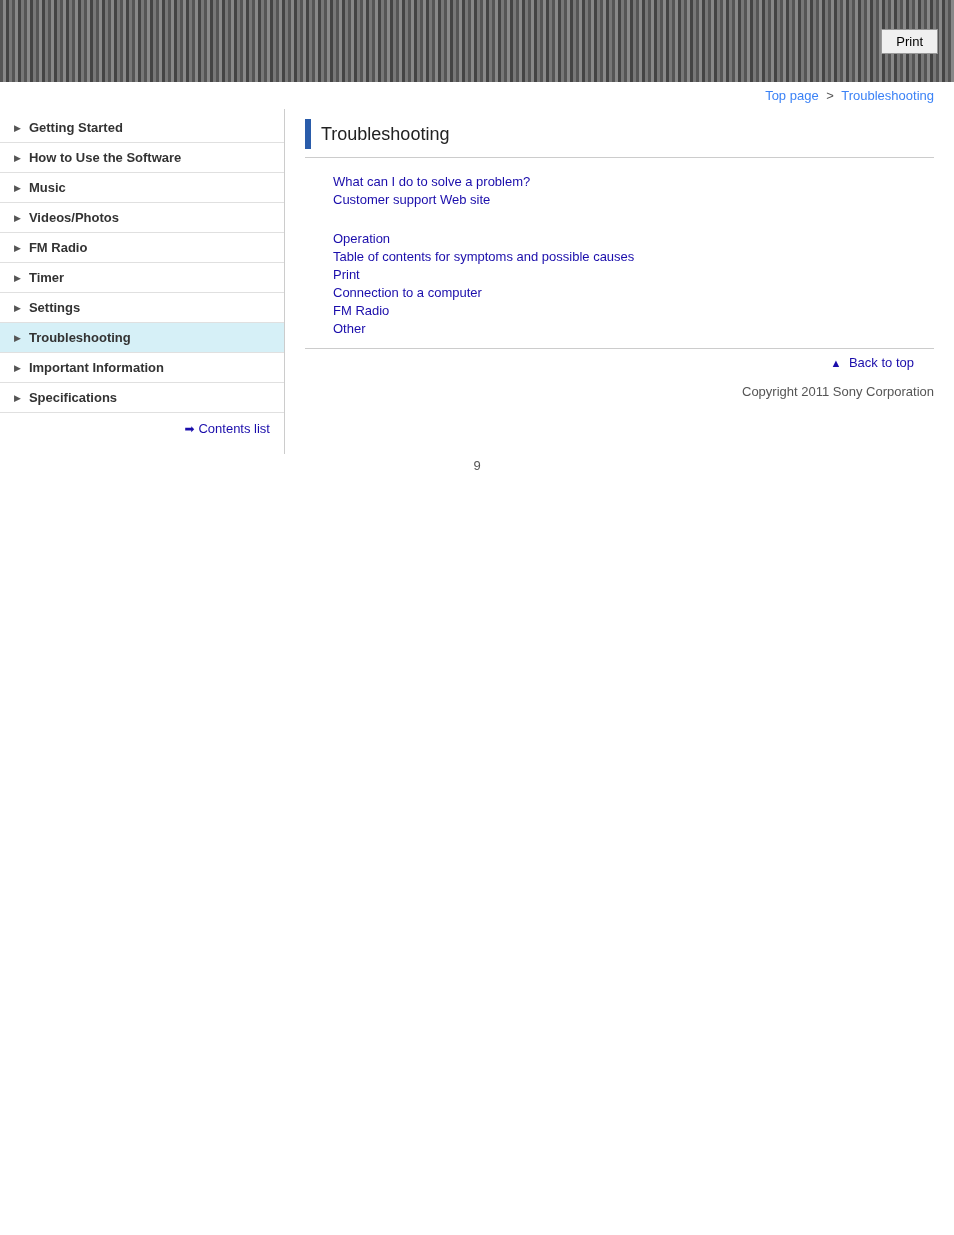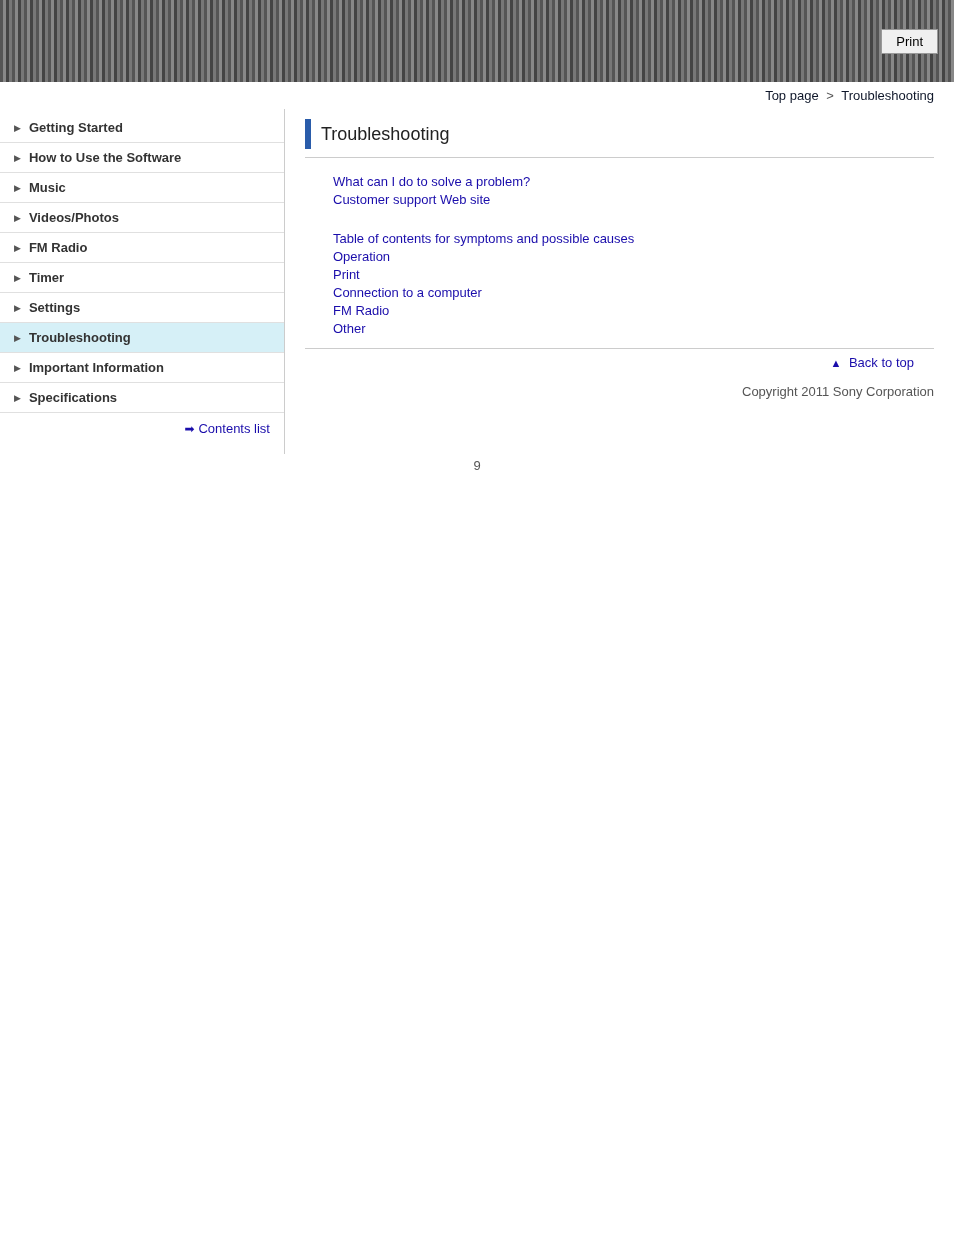--- a/index.html
+++ b/index.html
@@ -34,21 +34,21 @@
 
     
     .breadcrumb-bar {
       text-align: right;
       padding: 6px 20px;
       font-size: 13px;
       border-bottom: none;
     }
 
     .breadcrumb-bar a {
-      color: #0f172a;
+      color: #3b82f6;
       text-decoration: none;
     }
     .breadcrumb-sep { color: #555; margin: 0 4px; }
 
     
     .main-layout {
       display: flex;
       align-items: flex-start;
     }
 
@@ -266,22 +266,22 @@
     </div>
 
     <div class="content-links" id="top-links-container">
         <a href="#">What can I do to solve a problem?</a>
         <a href="#">Customer support Web site</a>
       </div>
 
     <div class="section-divider"></div>
 
     <div class="content-links" id="section-links-container">
+        <a href="#">Operation</a>
         <a href="#">Table of contents for symptoms and possible causes</a>
-        <a href="#">Operation</a>
         <a href="#">Print</a>
         <a href="#">Connection to a computer</a>
         <a href="#">FM Radio</a>
         <a href="#">Other</a>
       </div>
 
     <div class="footer-wrap">
       <div class="footer-inner">
         <div class="back-to-top">
           <a href="#">

